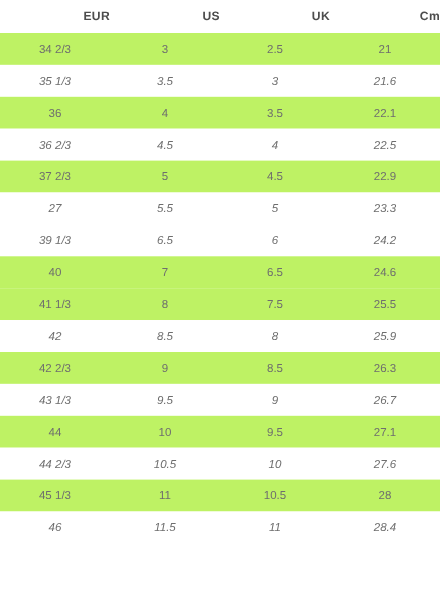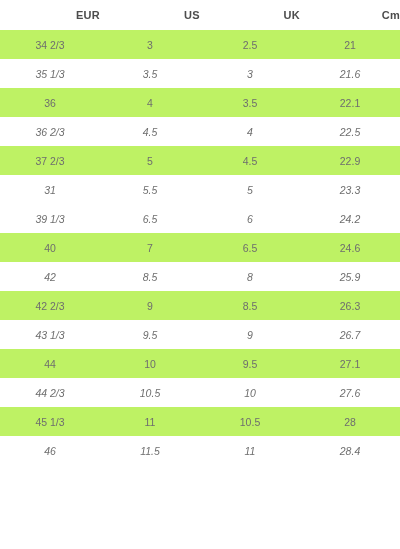--- a/index.html
+++ b/index.html
@@ -100,36 +100,42 @@
           <td>4</td>
           <td>22.5</td>
         </tr>
         <tr class="row-odd">
           <td>37 2/3</td>
           <td>5</td>
           <td>4.5</td>
           <td>22.9</td>
         </tr>
         <tr class="row-even">
-          <td>31</td>
+          <td>27</td>
           <td>5.5</td>
           <td>5</td>
           <td>23.3</td>
         </tr>
         <tr class="row-even">
           <td>39 1/3</td>
           <td>6.5</td>
           <td>6</td>
           <td>24.2</td>
         </tr>
         <tr class="row-odd">
           <td>40</td>
           <td>7</td>
           <td>6.5</td>
           <td>24.6</td>
+        </tr>
+        <tr class="row-odd">
+          <td>41 1/3</td>
+          <td>8</td>
+          <td>7.5</td>
+          <td>25.5</td>
         </tr>
         <tr class="row-even">
           <td>42</td>
           <td>8.5</td>
           <td>8</td>
           <td>25.9</td>
         </tr>
         <tr class="row-odd">
           <td>42 2/3</td>
           <td>9</td>

